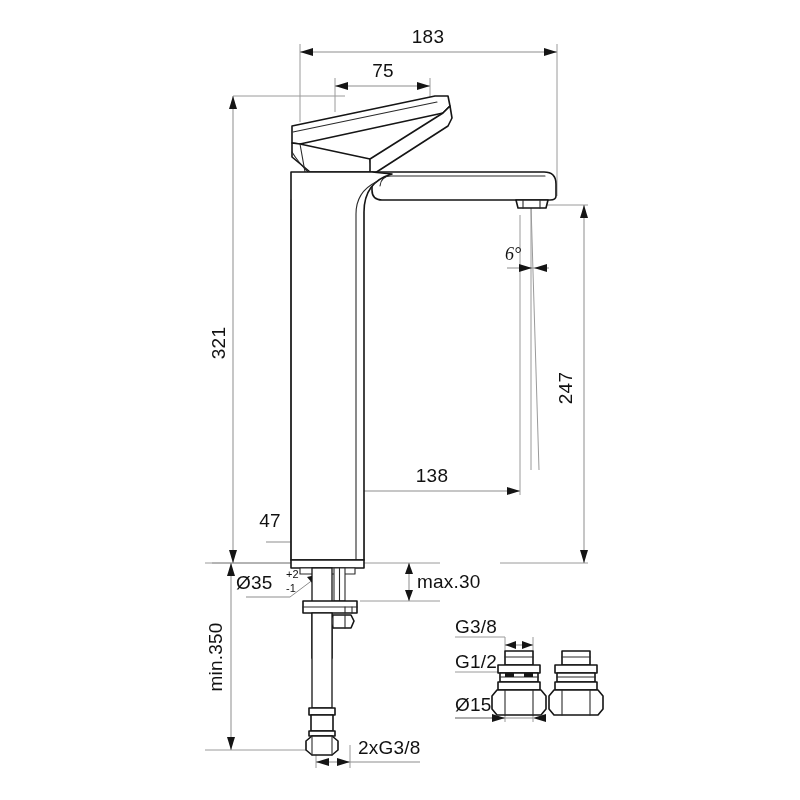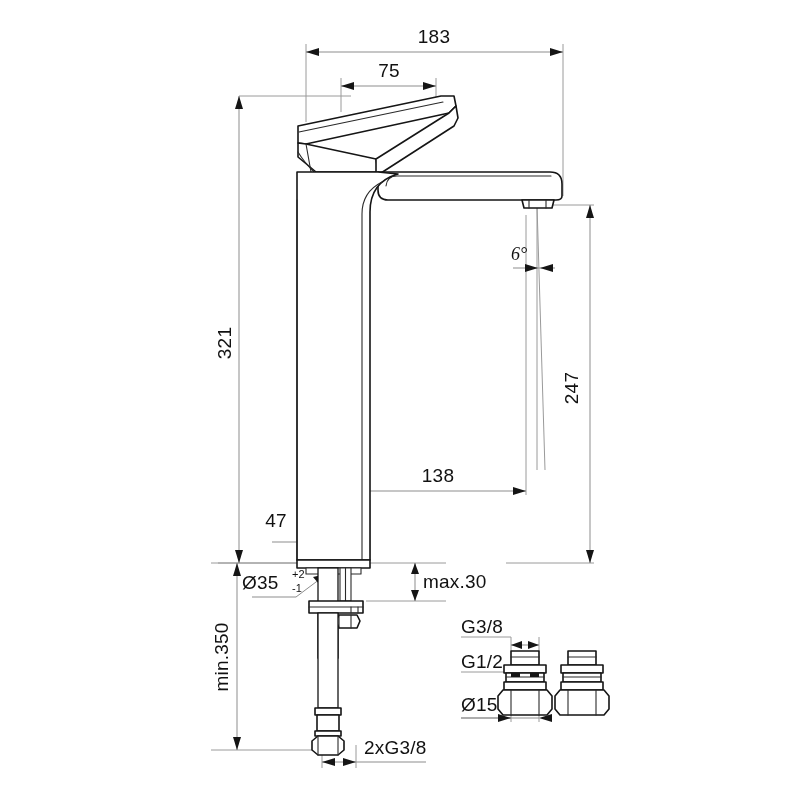--- a/index.html
+++ b/index.html
@@ -6,21 +6,21 @@
   html,body{margin:0;padding:0;background:#ffffff;}
   body{
     width:800px;height:800px;
     font-family:"Liberation Sans", sans-serif;
     color:#1a1a1a;
     overflow:hidden;
     position:relative;
   }
   #drawing-root{
     position:absolute;inset:0;
-    width:648px;height:800px;margin-left:6px;
+    width:648px;height:800px;
   }
   svg.canvas{display:block;width:800px;height:800px;}
   .obj-thin {fill:none;stroke:#2a2a2a;stroke-width:1.1;stroke-linejoin:round;stroke-linecap:round;}
   .obj-fill {fill:#ffffff;stroke:#151515;stroke-width:1.6;stroke-linejoin:round;}
   .obj-fill-thin{fill:#ffffff;stroke:#2a2a2a;stroke-width:1.1;stroke-linejoin:round;}
   .dimline  {fill:none;stroke:#8d8d8d;stroke-width:1;}
   .extline  {fill:none;stroke:#9a9a9a;stroke-width:1;}
   .leader   {fill:none;stroke:#8d8d8d;stroke-width:1;}
   .arrowhd  {fill:#151515;stroke:none;}
   .braid    {fill:none;stroke:#3a3a3a;stroke-width:0.9;}

